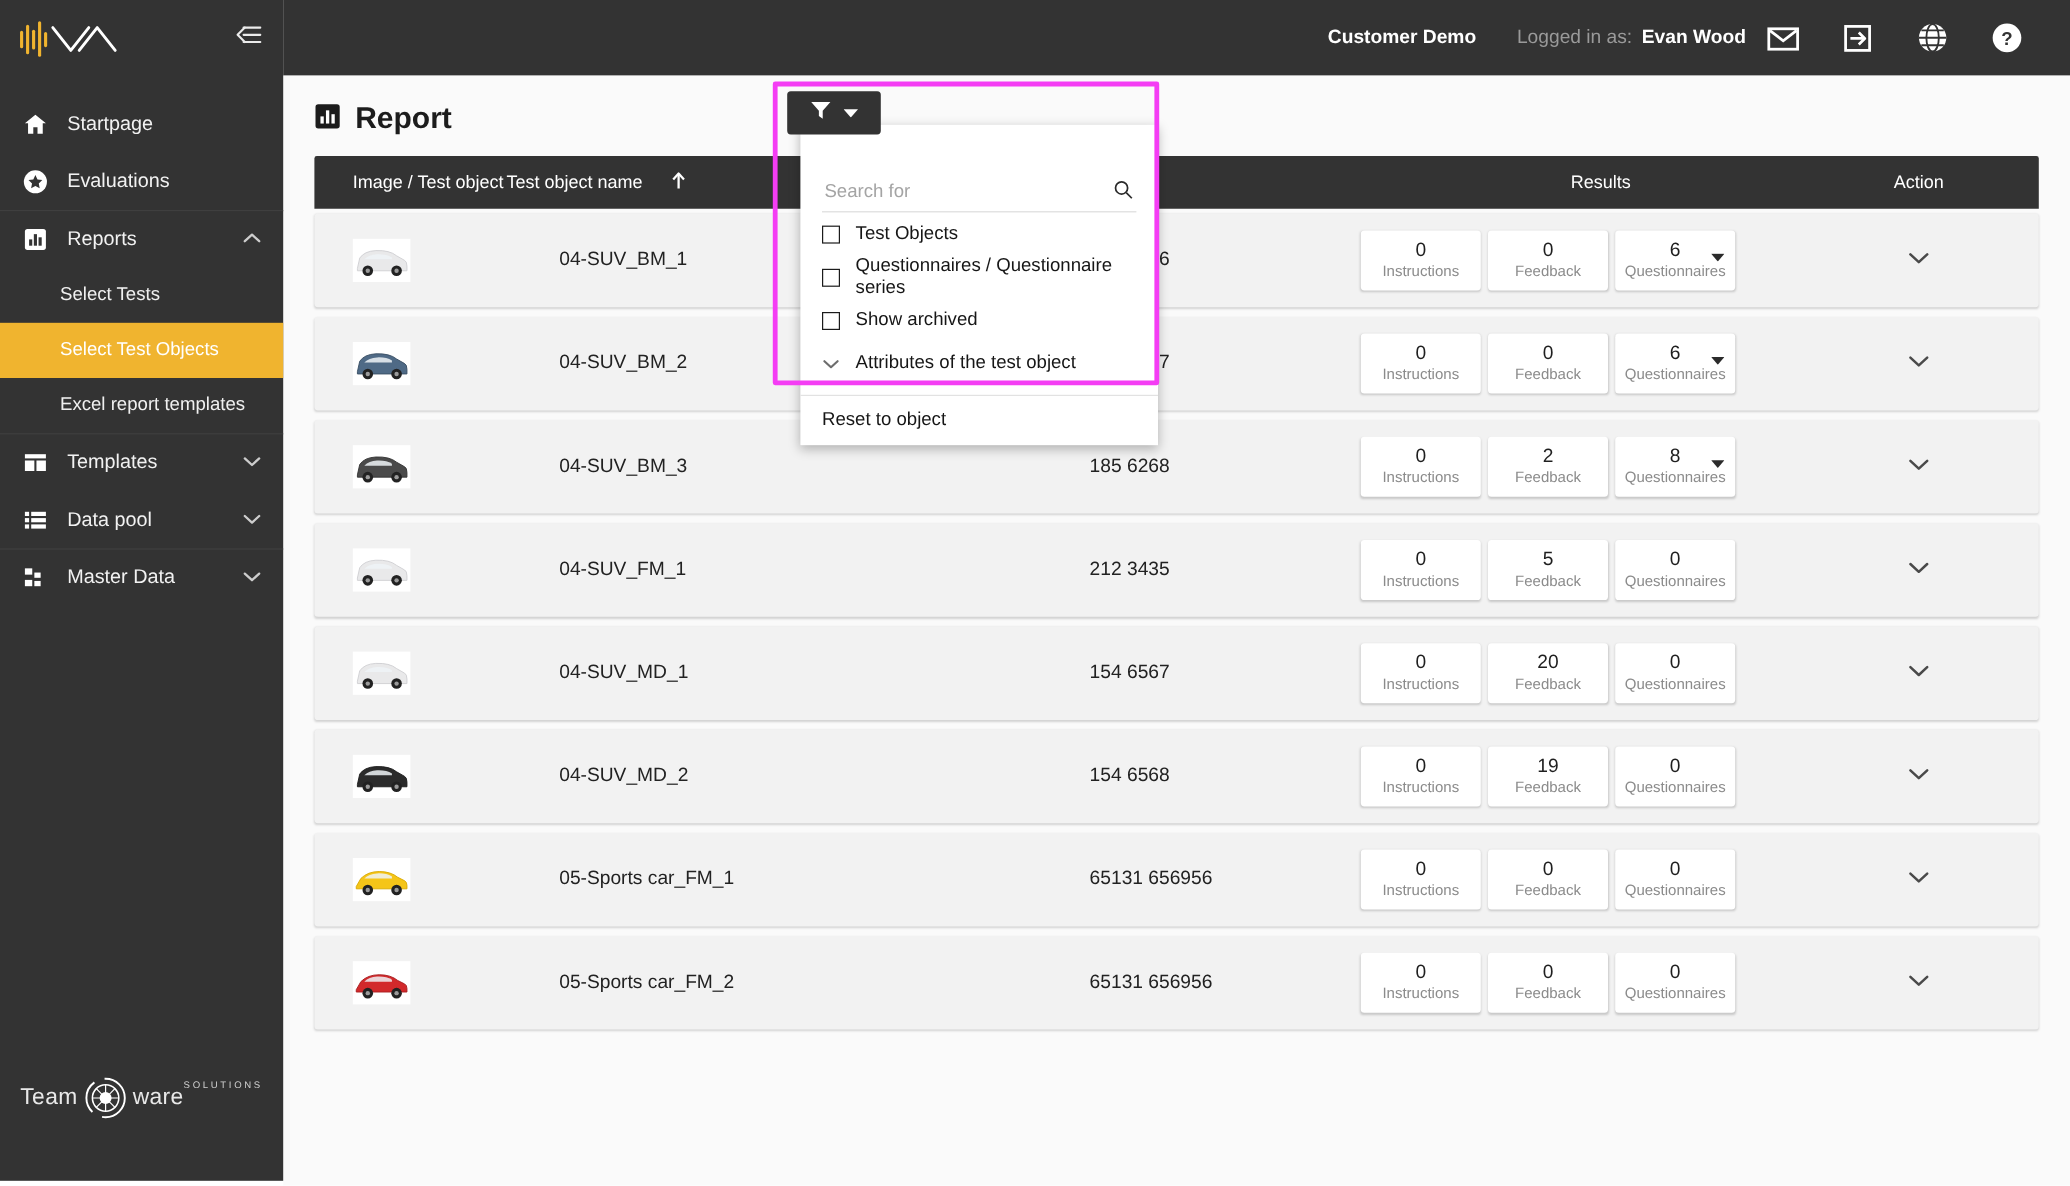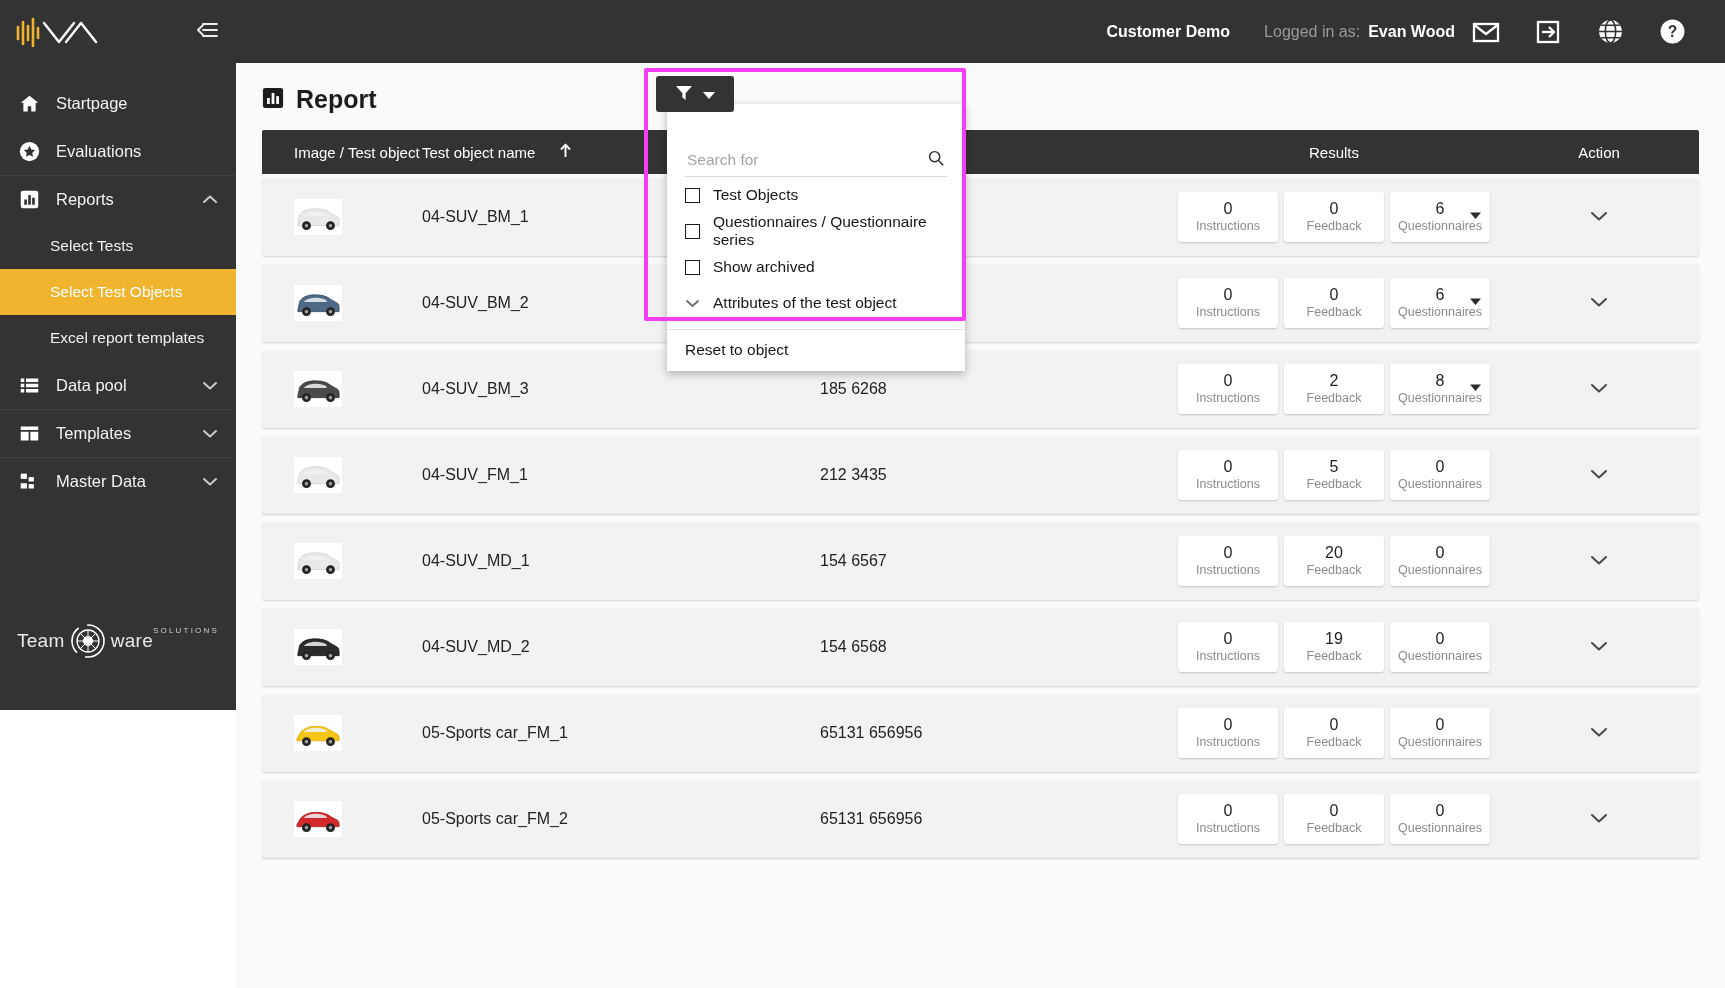--- a/index.html
+++ b/index.html
@@ -6,21 +6,21 @@
   html, body {
     width: 1725px; height: 988px;
     font-family: "Liberation Sans", sans-serif;
     overflow: hidden;
     background: #ffffff;
   }
   #app { position: relative; width: 1725px; height: 988px; display: flex; }
 
   
   .sidebar {
-    width: 236px; min-width: 236px; height: 710px;
+    width: 236px; min-width: 236px; height: 984px;
     background: #333333; color: #ffffff;
     display: flex; flex-direction: column;
     position: relative; z-index: 5;
   }
   .sidebar-top {
     height: 63px; display: flex; align-items: center;
     justify-content: space-between; padding: 0 18px 0 14px;
   }
   .brand-logo { display: flex; align-items: center; gap: 2px; }
   .collapse-btn { cursor: pointer; opacity: .9; }
@@ -85,20 +85,21 @@
   .th-num { flex: 1; }
   .th-res { width: 330px; text-align: center; }
   .th-act { width: 200px; text-align: center; }
 
   .rows { margin-top: 4px; }
   .row {
     background: #f2f2f2; height: 78px; margin-bottom: 8px;
     display: flex; align-items: center;
     border-radius: 3px;
     box-shadow: 0 1px 2px rgba(0,0,0,.16);
+    gap: 44px;
   }
   .cell-img { width: 160px; padding-left: 32px; }
   .thumb {
     width: 48px; height: 36px; background: #ffffff;
     display: flex; align-items: center; justify-content: center; overflow: hidden;
   }
   .cell-name { width: 380px; font-size: 16px; color: #222; }
   .cell-num { flex: 1; font-size: 16px; color: #222; text-align: left; padding-left: 18px; }
   .cell-res { width: 330px; display: flex; gap: 6px; justify-content: center; }
   .badge {
@@ -223,48 +224,48 @@
       <div class="nav-sub">
         <span>Select Tests</span>
       </div>
       <div class="nav-sub active">
         <span>Select Test Objects</span>
       </div>
       <div class="nav-sub">
         <span>Excel report templates</span>
       </div>
 
+      <div class="nav-item sep">
+        <span class="ico">
+          <svg width="21" height="21" viewBox="0 0 24 24" fill="#fff">
+              <rect x="2" y="4" width="20" height="4"></rect>
+              <rect x="2" y="10" width="9" height="10"></rect>
+              <rect x="13" y="10" width="9" height="10"></rect>
+            </svg>
+        </span>
+        <span>Templates</span>
+        <span class="caret">
+          <svg width="16" height="11" viewBox="0 0 16 11">
+              <polyline points="2,3 8,8.5 14,3" fill="none" stroke="#e9e9e9" stroke-width="1.9" stroke-linecap="round" stroke-linejoin="round"></polyline>
+            </svg>
+        </span>
+      </div>
+
       <div class="nav-item">
         <span class="ico">
           <svg width="21" height="21" viewBox="0 0 24 24" fill="#fff">
               <rect x="2" y="4" width="4" height="4"></rect>
               <rect x="8" y="4" width="14" height="4"></rect>
               <rect x="2" y="10" width="4" height="4"></rect>
               <rect x="8" y="10" width="14" height="4"></rect>
               <rect x="2" y="16" width="4" height="4"></rect>
               <rect x="8" y="16" width="14" height="4"></rect>
             </svg>
         </span>
         <span>Data pool</span>
-        <span class="caret">
-          <svg width="16" height="11" viewBox="0 0 16 11">
-              <polyline points="2,3 8,8.5 14,3" fill="none" stroke="#e9e9e9" stroke-width="1.9" stroke-linecap="round" stroke-linejoin="round"></polyline>
-            </svg>
-        </span>
-      </div>
-
-      <div class="nav-item sep">
-        <span class="ico">
-          <svg width="21" height="21" viewBox="0 0 24 24" fill="#fff">
-              <rect x="2" y="4" width="20" height="4"></rect>
-              <rect x="2" y="10" width="9" height="10"></rect>
-              <rect x="13" y="10" width="9" height="10"></rect>
-            </svg>
-        </span>
-        <span>Templates</span>
         <span class="caret">
           <svg width="16" height="11" viewBox="0 0 16 11">
               <polyline points="2,3 8,8.5 14,3" fill="none" stroke="#e9e9e9" stroke-width="1.9" stroke-linecap="round" stroke-linejoin="round"></polyline>
             </svg>
         </span>
       </div>
 
       <div class="nav-item sep">
         <span class="ico">
           <svg width="21" height="21" viewBox="0 0 24 24" fill="#fff">

